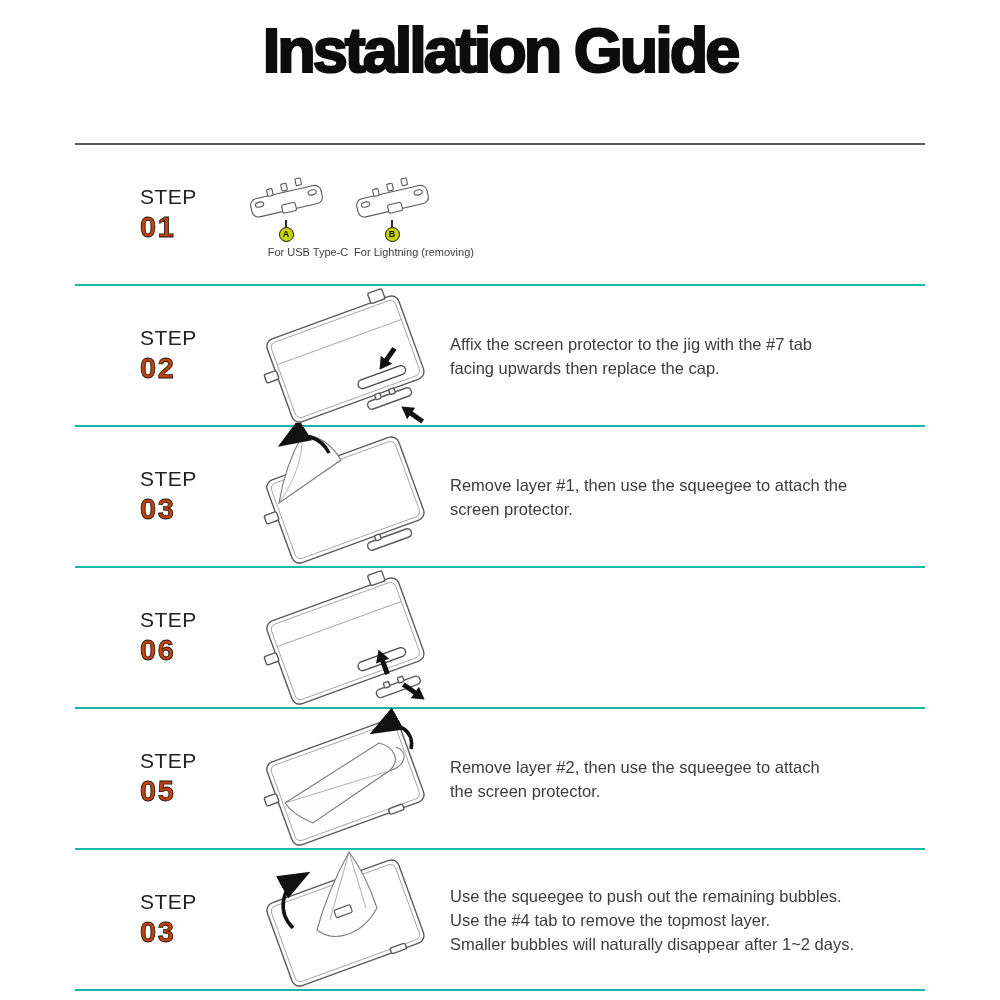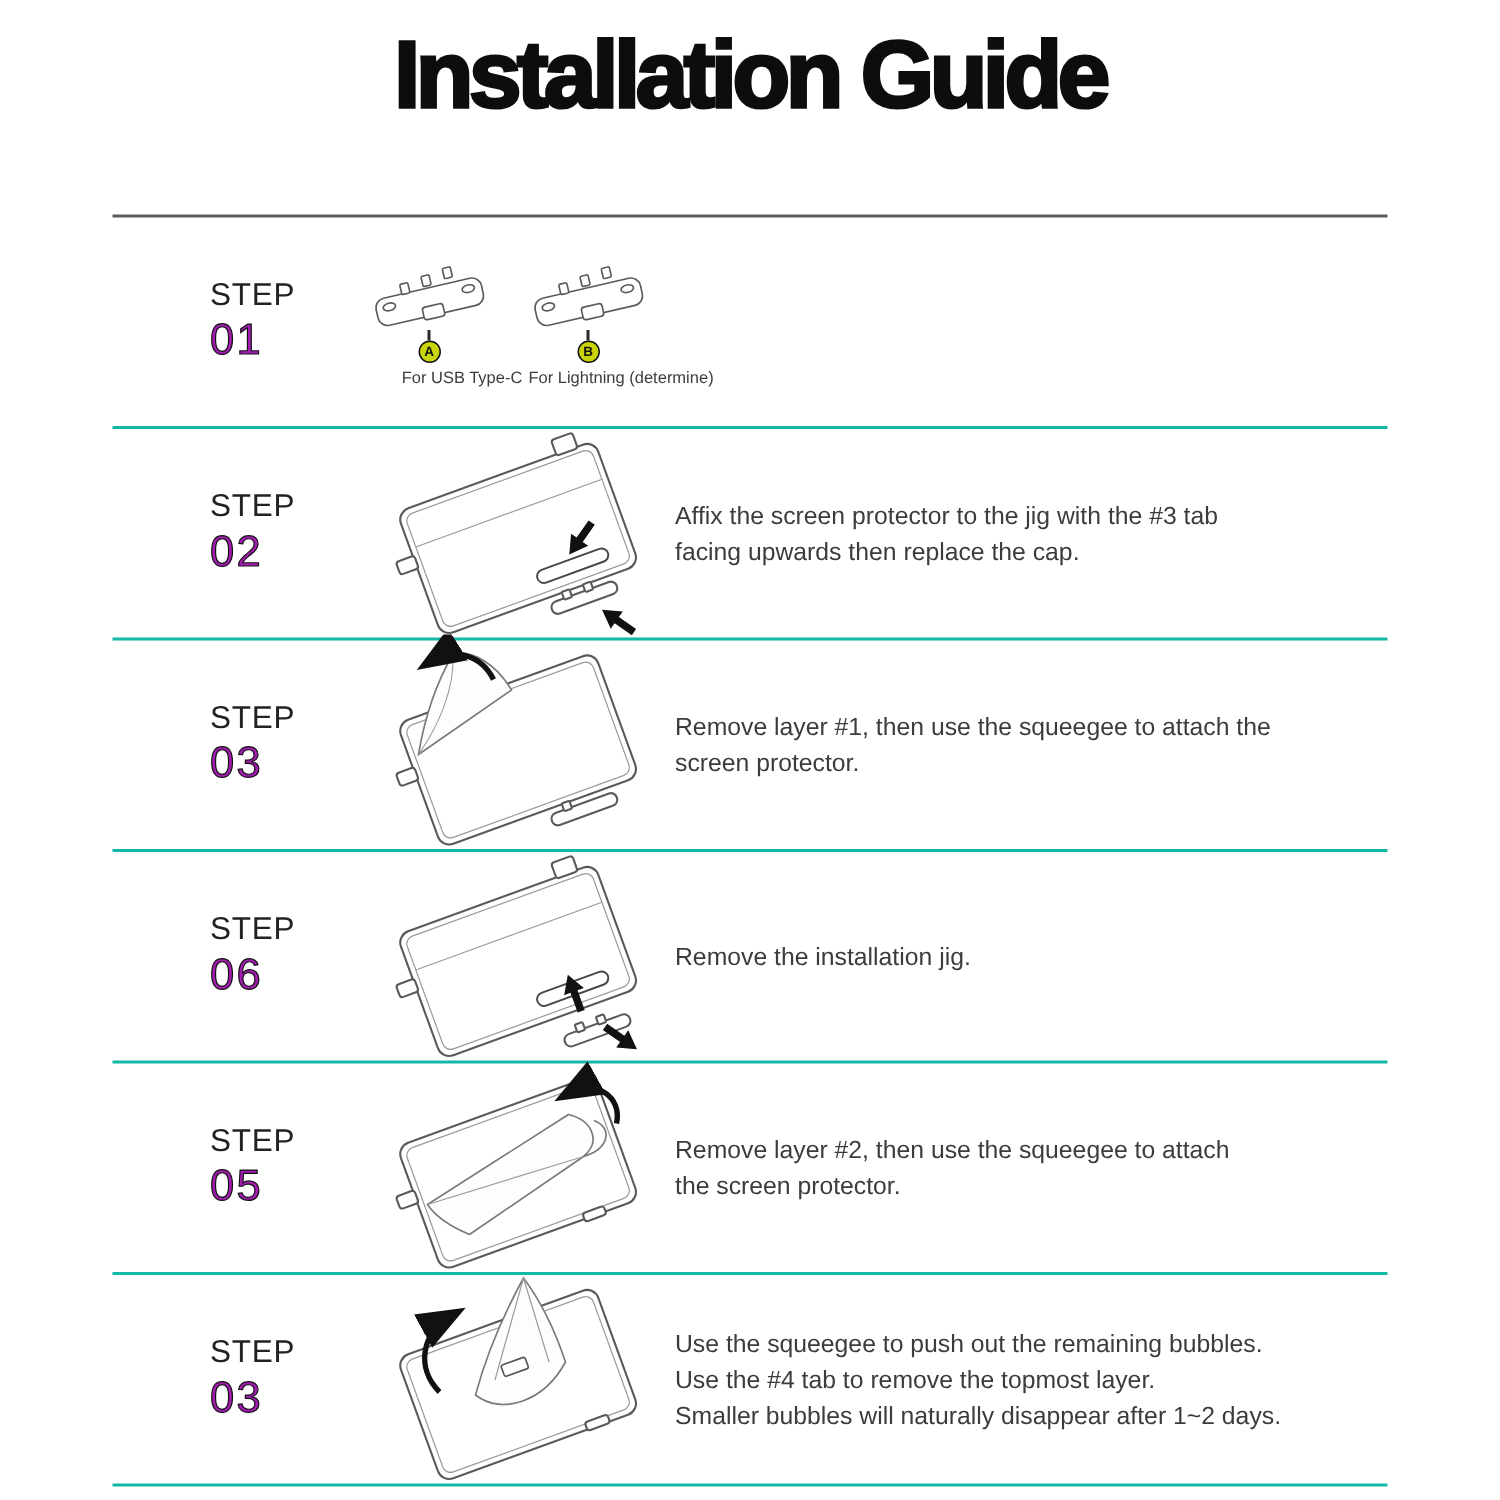--- a/index.html
+++ b/index.html
@@ -19,21 +19,21 @@
 
   .steps { width:850px; margin:0 auto; border-top:2px solid #5b5b5b; }
   .step-row {
     display:flex; align-items:center; height:141px;
     border-bottom:2px solid #14b8a6;
   }
   .step-row:last-child { height:141px; }
 
   .col-label { margin-left:65px; width:88px; flex:none; }
   .step-word { font-size:21px; font-weight:400; letter-spacing:0.5px; color:#222; }
-  .step-num  { font-size:29px; font-weight:400; letter-spacing:1.5px; color:#a21caf; margin-top:2px;
+  .step-num  { font-size:29px; font-weight:700; letter-spacing:1.5px; color:#c2410c; margin-top:2px;
                -webkit-text-stroke:0.8px #111; }
 
   .col-art { width:222px; flex:none; display:flex; justify-content:center; align-items:center; }
   .col-text { flex:1; padding-right:18px; }
   .step-text { font-size:16.5px; line-height:24px; color:#3c3c3c; white-space:pre-line; }
 
   
   .jig-pair { display:flex; align-items:flex-start; }
   .jig-figure { display:flex; flex-direction:column; align-items:center; width:106px; }
   .jig-figure svg { display:block; }
@@ -89,21 +89,21 @@
                 <ellipse cx="21" cy="26.5" rx="4.2" ry="2.5"></ellipse>
                 <ellipse cx="75" cy="26.5" rx="4.2" ry="2.5"></ellipse>
                 <rect x="31" y="13.5" width="5.5" height="7" rx="1"></rect>
                 <rect x="46" y="11.5" width="5.5" height="7" rx="1"></rect>
                 <rect x="61" y="9.5" width="5.5" height="7" rx="1"></rect>
                 <rect x="42" y="32" width="14" height="8.5" rx="2"></rect>
               </g>
             </svg>
             <span class="pointer-line"></span>
             <span class="badge">B</span>
-            <figcaption class="jig-caption">For Lightning (determine)</figcaption>
+            <figcaption class="jig-caption">For Lightning (removing)</figcaption>
           </figure>
         </div>
       </div>
     </section>
 
     <section class="step-row">
       <div class="col-label">
         <div class="step-word">STEP</div>
         <div class="step-num">02</div>
       </div>
@@ -120,21 +120,21 @@
             <rect x="130" y="122.5" width="5.5" height="5.5" rx="1"></rect>
             <rect x="145" y="122.5" width="5.5" height="5.5" rx="1"></rect>
           </g>
           <g fill="#111" stroke="none">
             <path transform="translate(158,77) rotate(35)" d="M0 13 L-7 1 L-2.5 1 L-2.5 -13 L2.5 -13 L2.5 1 L7 1 Z"></path>
             <path transform="translate(183,132) rotate(125)" d="M0 13 L-7 1 L-2.5 1 L-2.5 -13 L2.5 -13 L2.5 1 L7 1 Z"></path>
           </g>
         </svg>
       </div>
       <div class="col-text">
-        <p class="step-text">Affix the screen protector to the jig with the #3 tab
+        <p class="step-text">Affix the screen protector to the jig with the #7 tab
 facing upwards then replace the cap.</p>
       </div>
     </section>
 
     <section class="step-row">
       <div class="col-label">
         <div class="step-word">STEP</div>
         <div class="step-num">03</div>
       </div>
       <div class="col-art">
@@ -179,23 +179,20 @@
             <rect x="126" y="136" width="46" height="8.5" rx="4"></rect>
             <rect x="136" y="131.5" width="5.5" height="5.5" rx="1"></rect>
             <rect x="151" y="131.5" width="5.5" height="5.5" rx="1"></rect>
           </g>
           <g fill="#111" stroke="none">
             <path transform="translate(154,98) rotate(160)" d="M0 13 L-7 1 L-2.5 1 L-2.5 -13 L2.5 -13 L2.5 1 L7 1 Z"></path>
             <path transform="translate(185,128) rotate(-55)" d="M0 13 L-7 1 L-2.5 1 L-2.5 -13 L2.5 -13 L2.5 1 L7 1 Z"></path>
           </g>
         </svg>
       </div>
-      <div class="col-text">
-        <p class="step-text">Remove the installation jig.</p>
-      </div>
     </section>
 
     <section class="step-row">
       <div class="col-label">
         <div class="step-word">STEP</div>
         <div class="step-num">05</div>
       </div>
       <div class="col-art">
         <svg width="220" height="148" viewBox="0 0 220 148">
           <defs>

